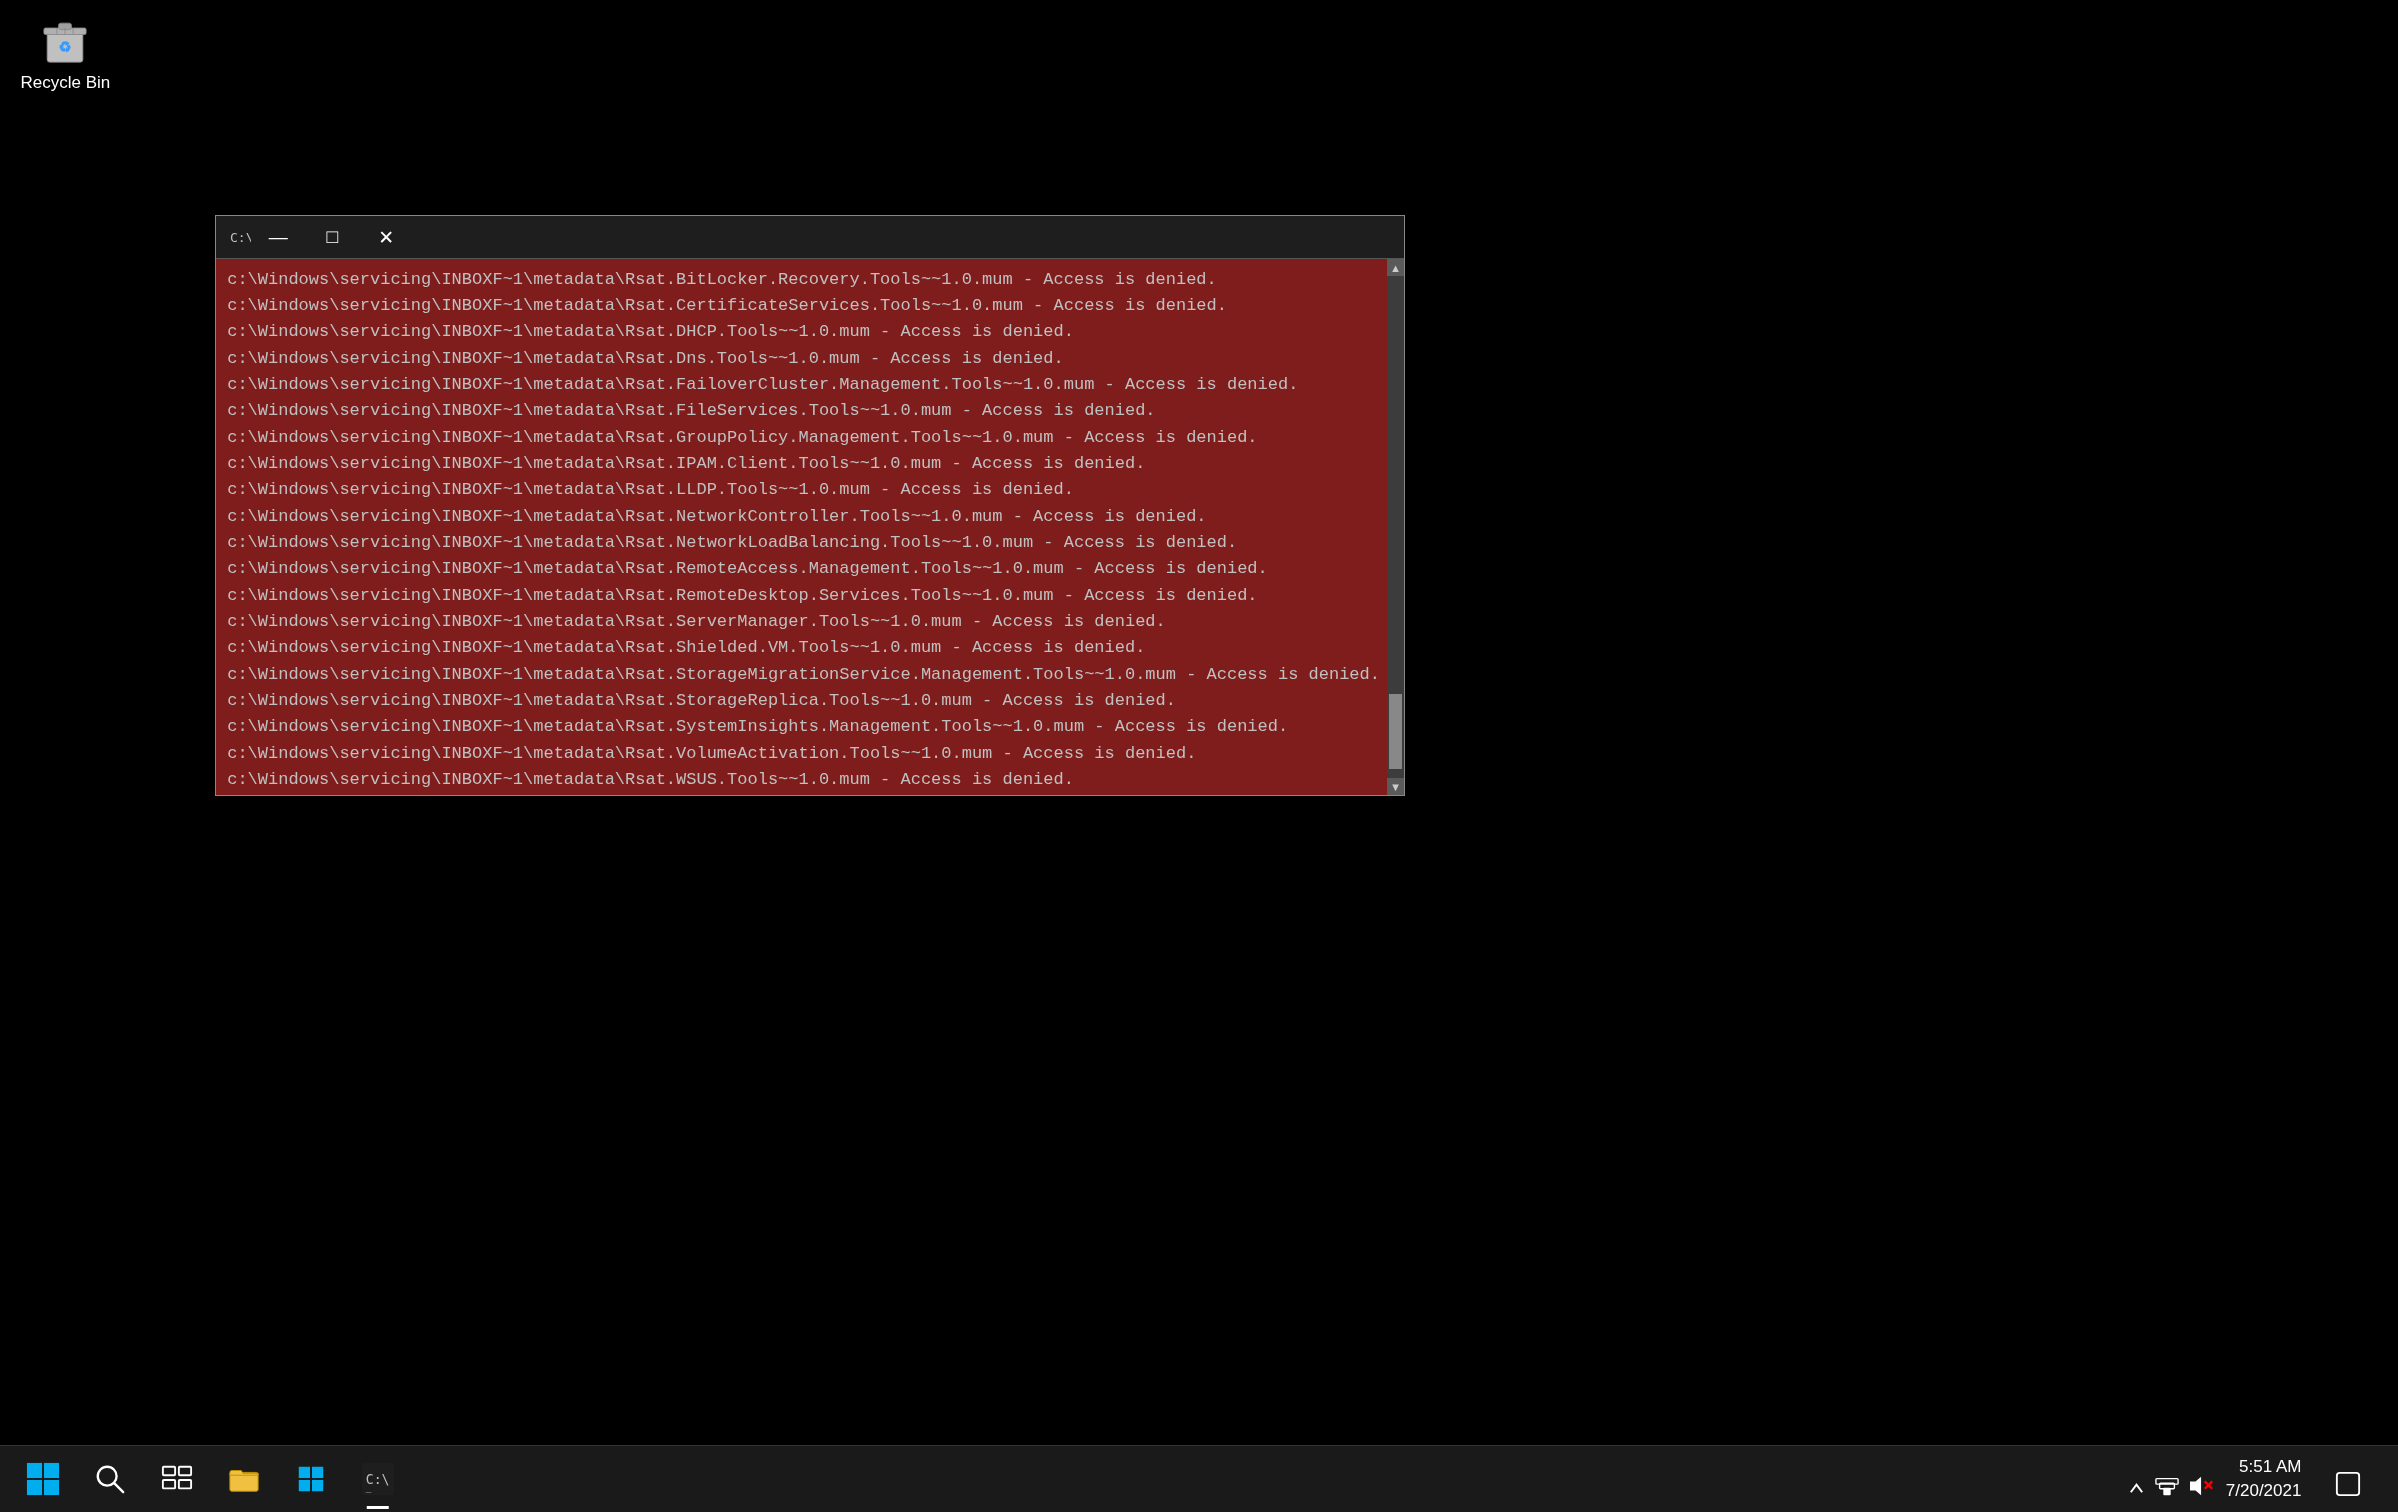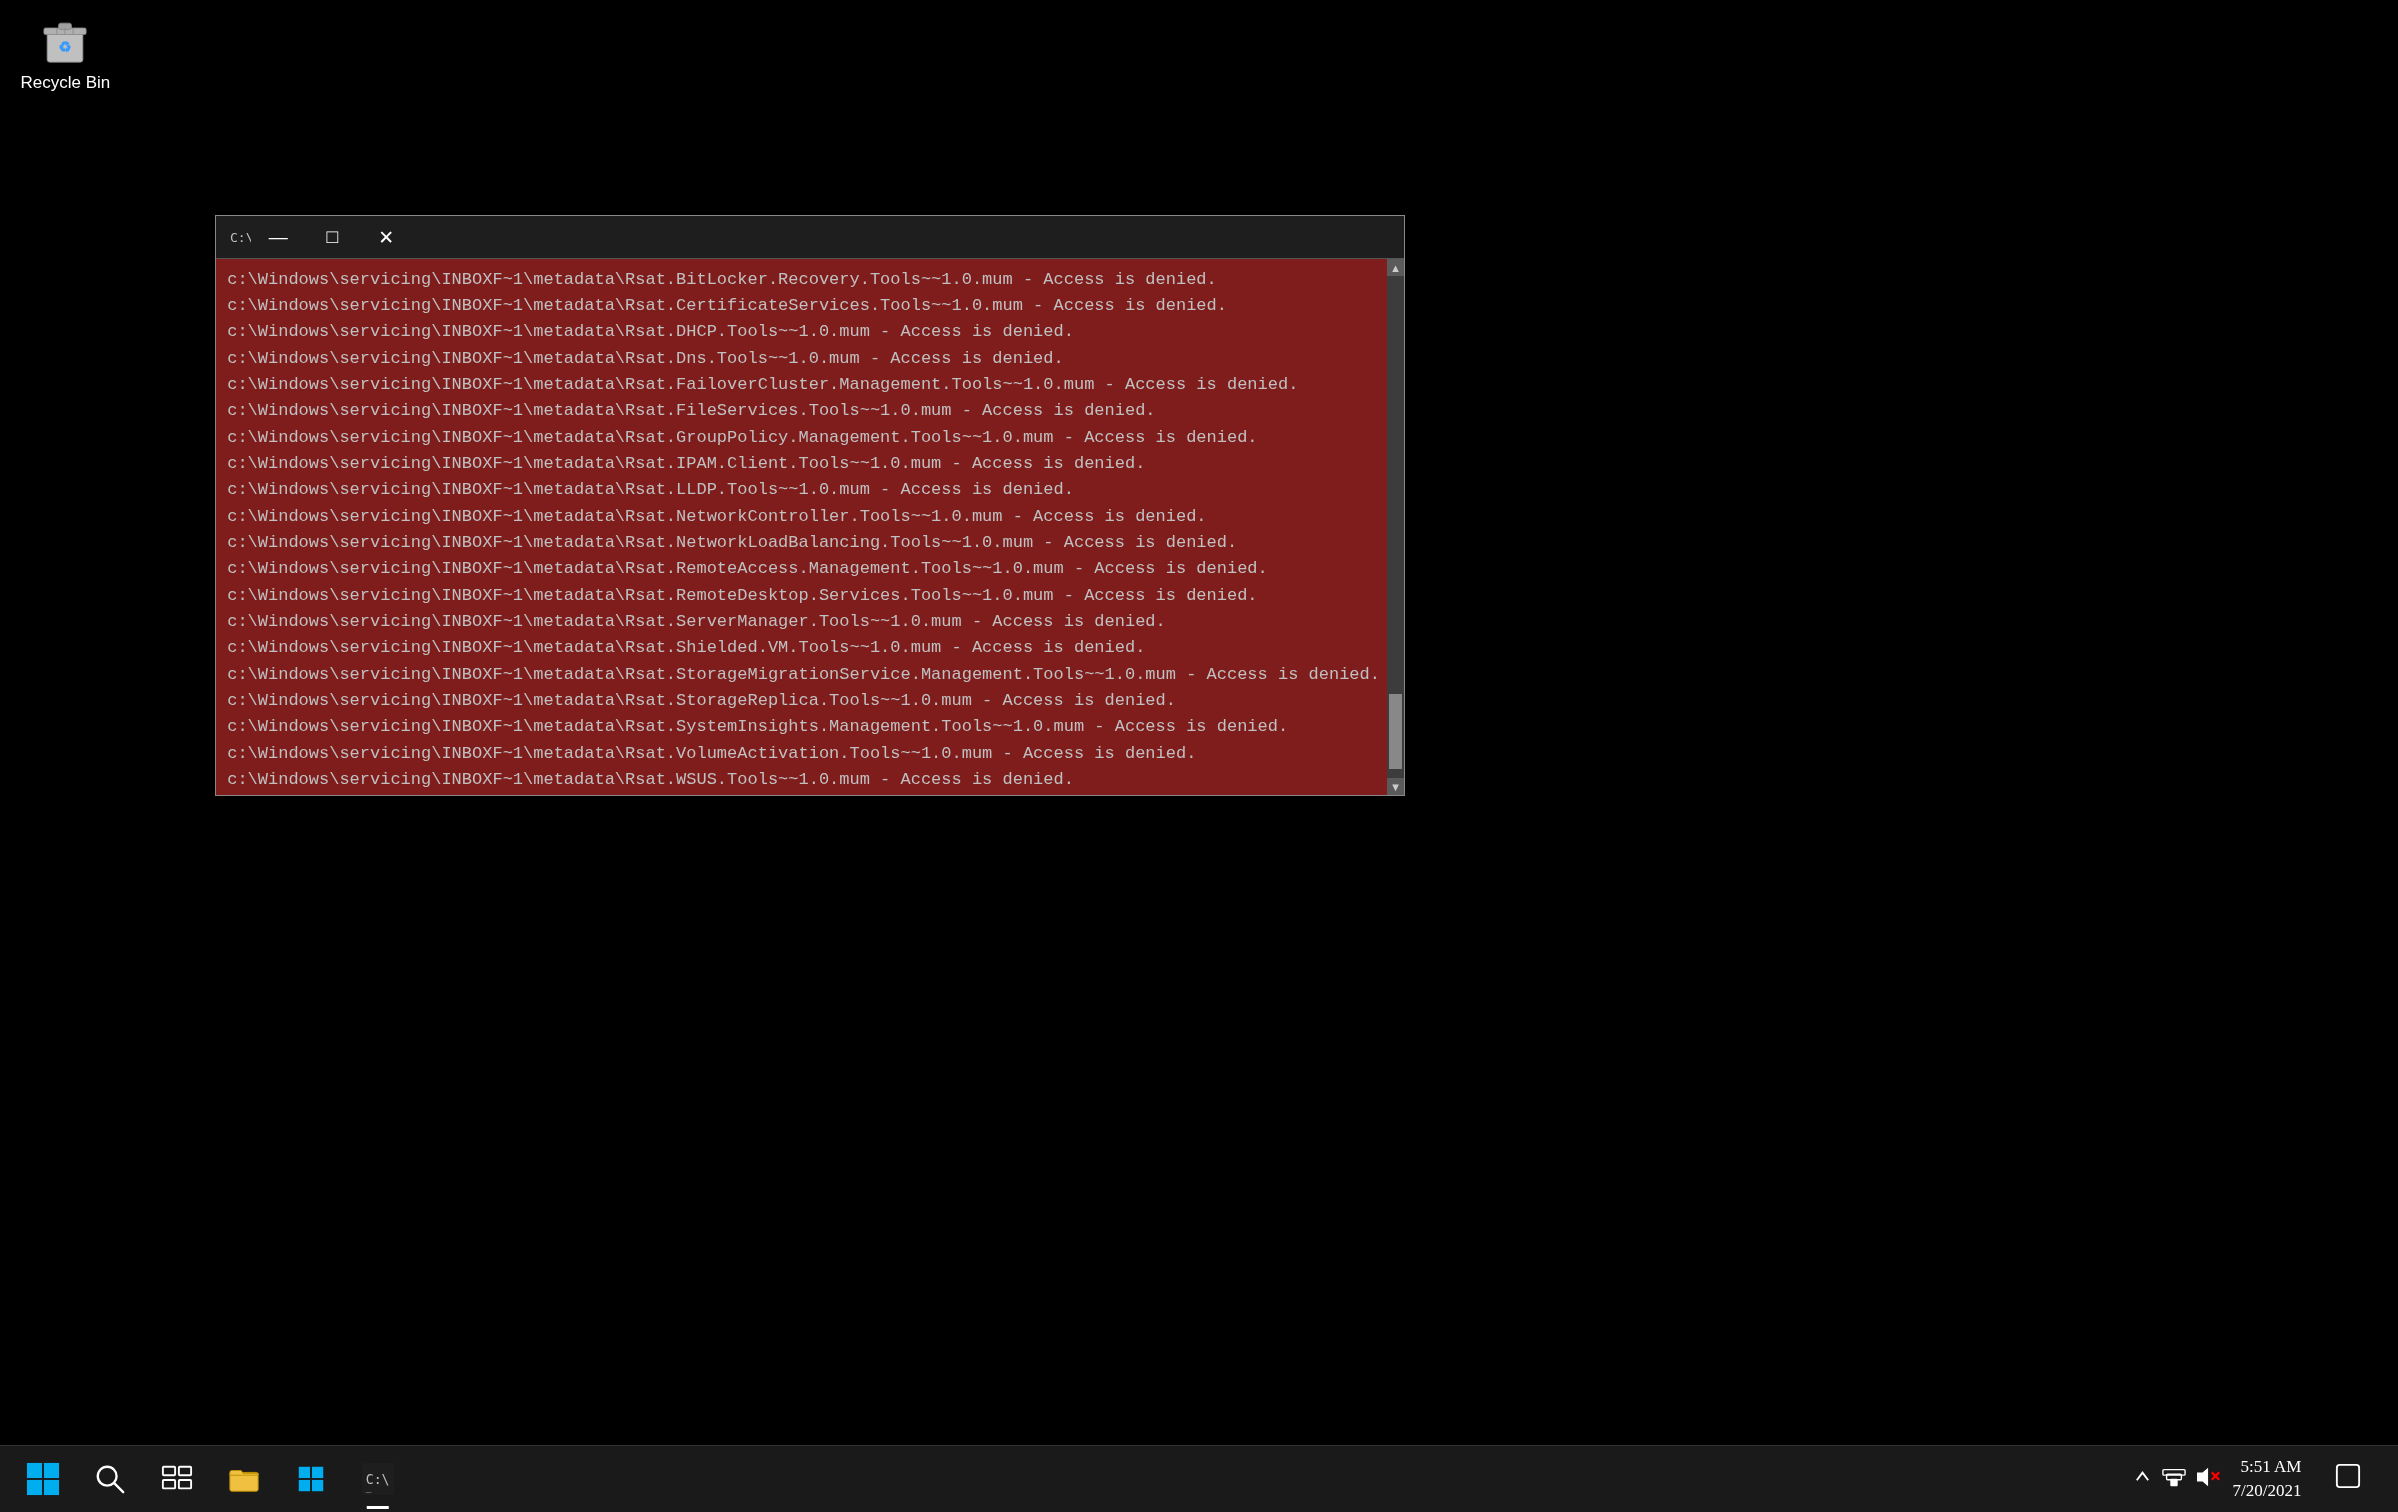--- a/index.html
+++ b/index.html
@@ -173,24 +173,23 @@
       height: 2.8px;
       background: #fff;
     }
 
     .taskbar-separator {
       flex: 1;
     }
 
     #taskbar-right {
       display: flex;
-      align-items: center;
+      align-items: flex-end;
       gap: 9.4px;
       margin-right: 19px;
-      font-family: Liberation Serif, serif;
     }
 
     .taskbar-right-icon {
       color: #fff;
       font-size: 20.6px;
       cursor: pointer;
       position: relative;
     }
 
     #taskbar-clock {

